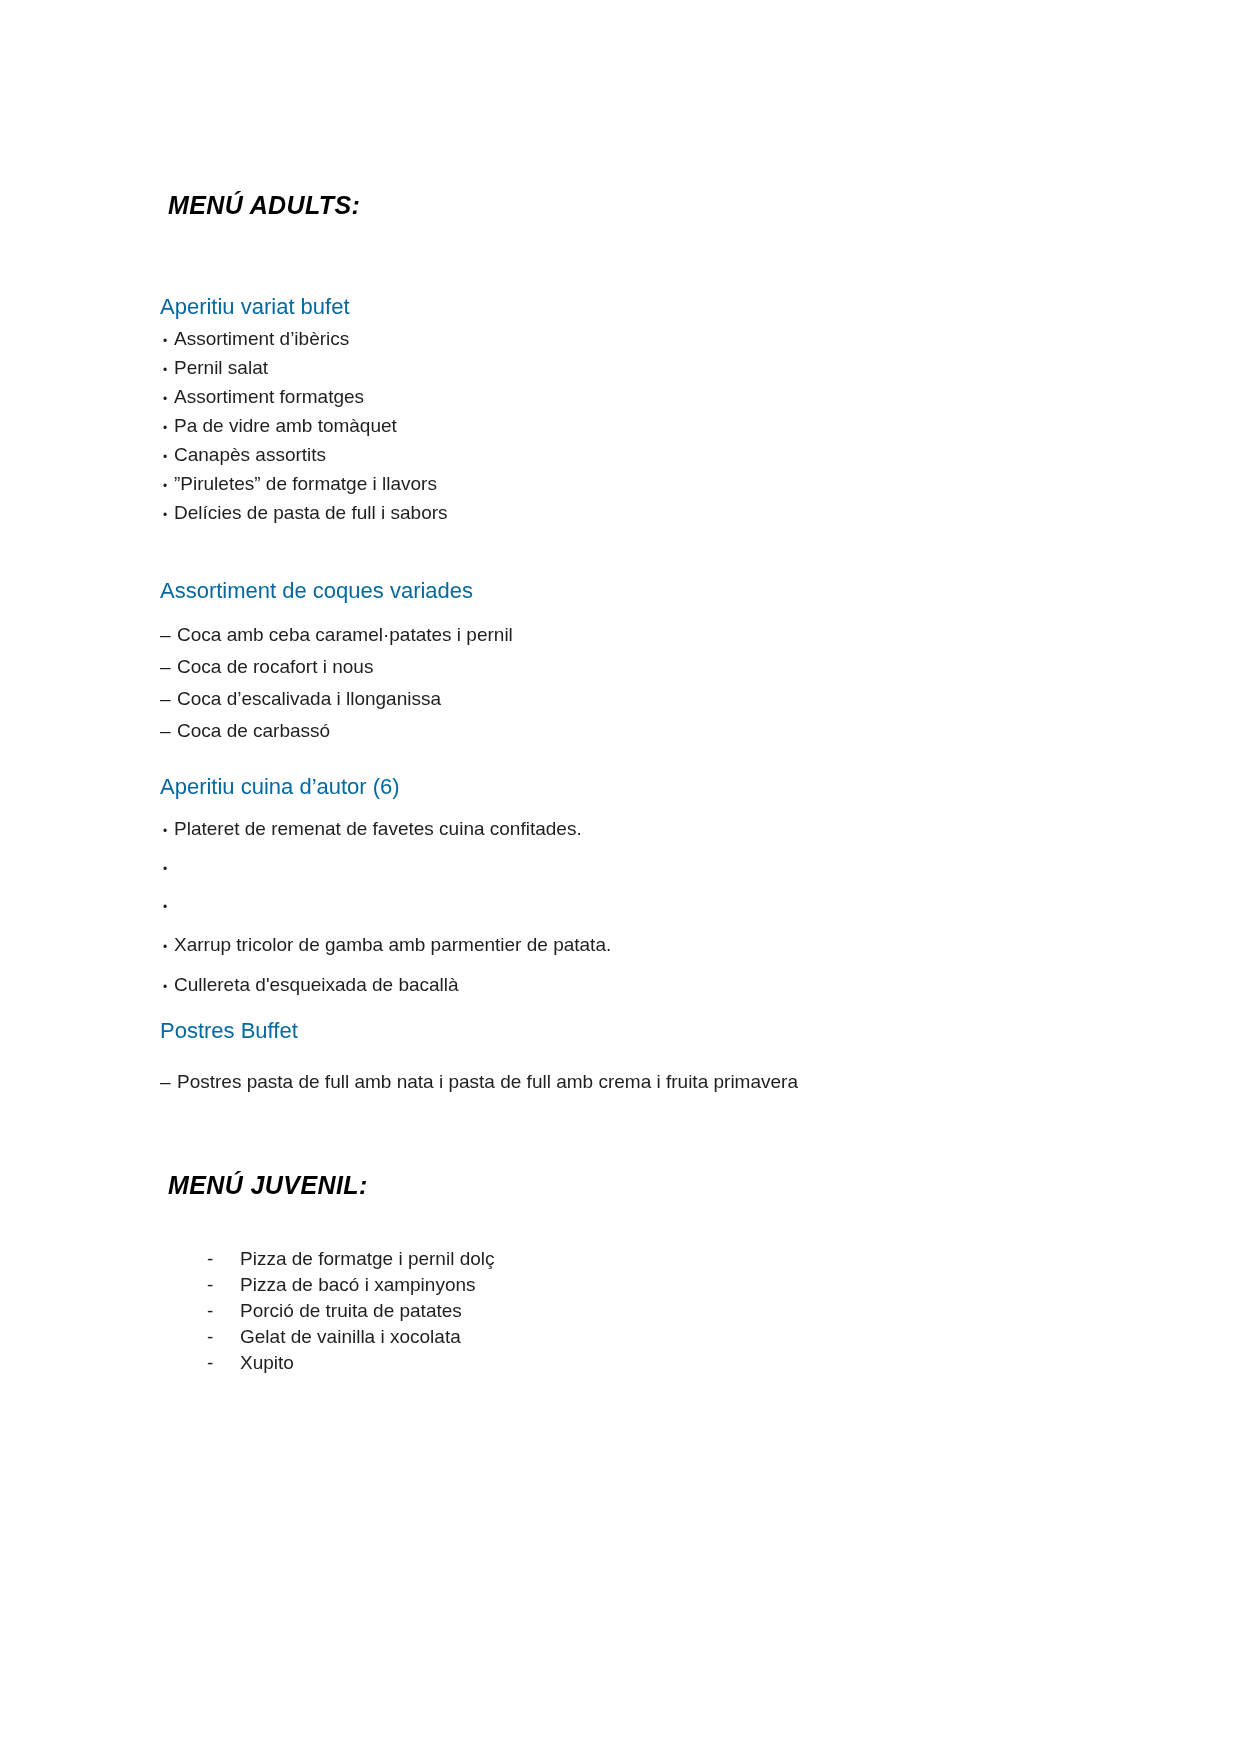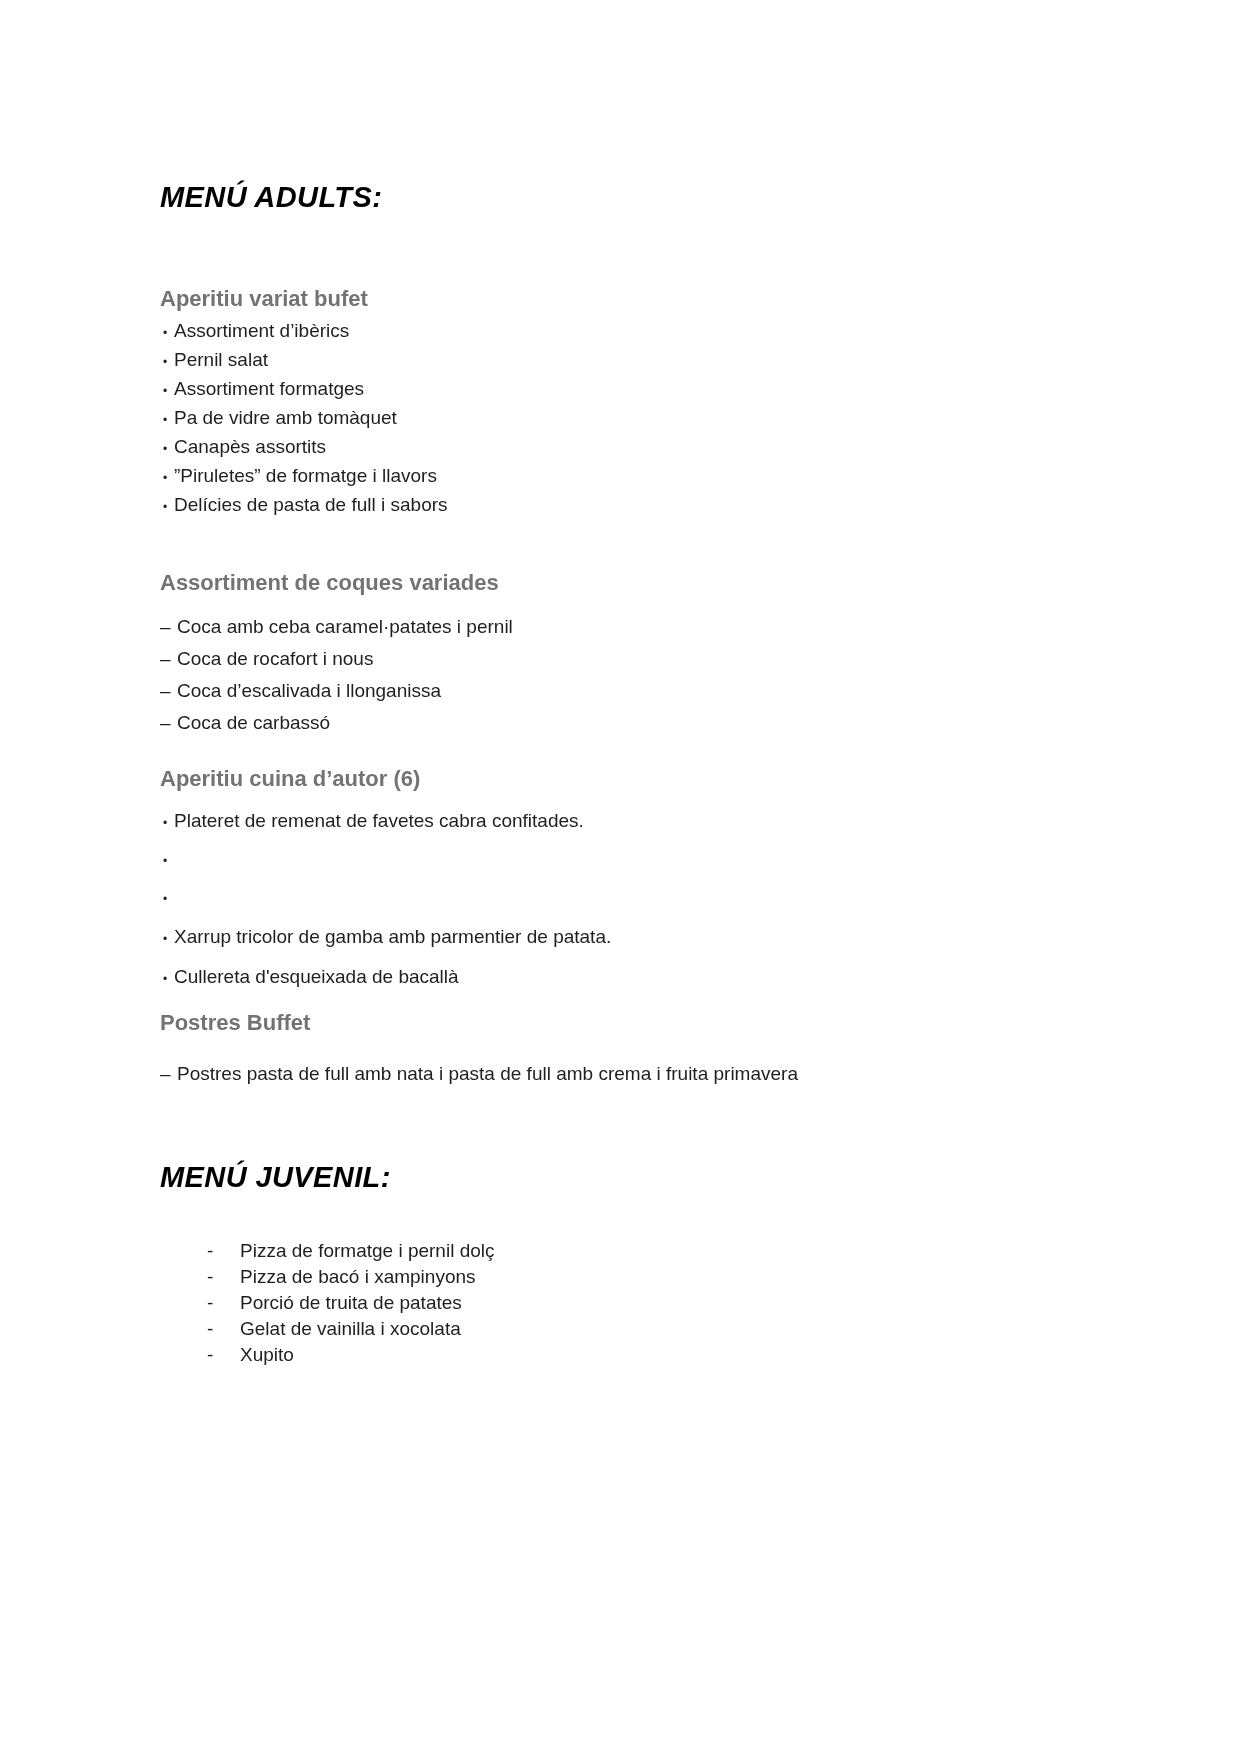--- a/index.html
+++ b/index.html
@@ -12,34 +12,34 @@
     width: 1241px;
     height: 1755px;
     background: #ffffff;
     box-sizing: border-box;
     padding: 183px 120px 0 160px;
     font-family: "Liberation Sans", sans-serif;
     color: #1a1a1a;
     overflow: hidden;
   }
   .doc-title {
-    margin: 0;
-    font-size: 29px;
+    margin: 8px;
+    font-size: 25px;
     line-height: 29px;
     font-weight: bold;
     font-style: italic;
     color: #000000;
     letter-spacing: 0.4px;
   }
   .section-heading {
     margin: 0;
     font-size: 22px;
     line-height: 26px;
-    font-weight: 700;
-    color: #737373;
+    font-weight: 400;
+    color: #0369a1;
   }
   ul.item-list {
     list-style: none;
     margin: 0;
     padding: 0;
     font-size: 19px;
     line-height: 22px;
     color: #1f1f1f;
   }
   ul.item-list li {
@@ -163,21 +163,21 @@
         </li>
       </ul>
   </section>
 
   <section class="section-autor">
     <h2 class="section-heading">Aperitiu cuina d’autor (6)</h2>
     <ul class="item-list bullet-list">
 
         <li>
           <span class="marker">•</span>
-          <span class="item-text">Plateret de remenat de favetes cabra confitades.</span>
+          <span class="item-text">Plateret de remenat de favetes cuina confitades.</span>
         </li>
 
         <li>
           <span class="marker">•</span>
         </li>
 
         <li>
           <span class="marker">•</span>
         </li>
 

